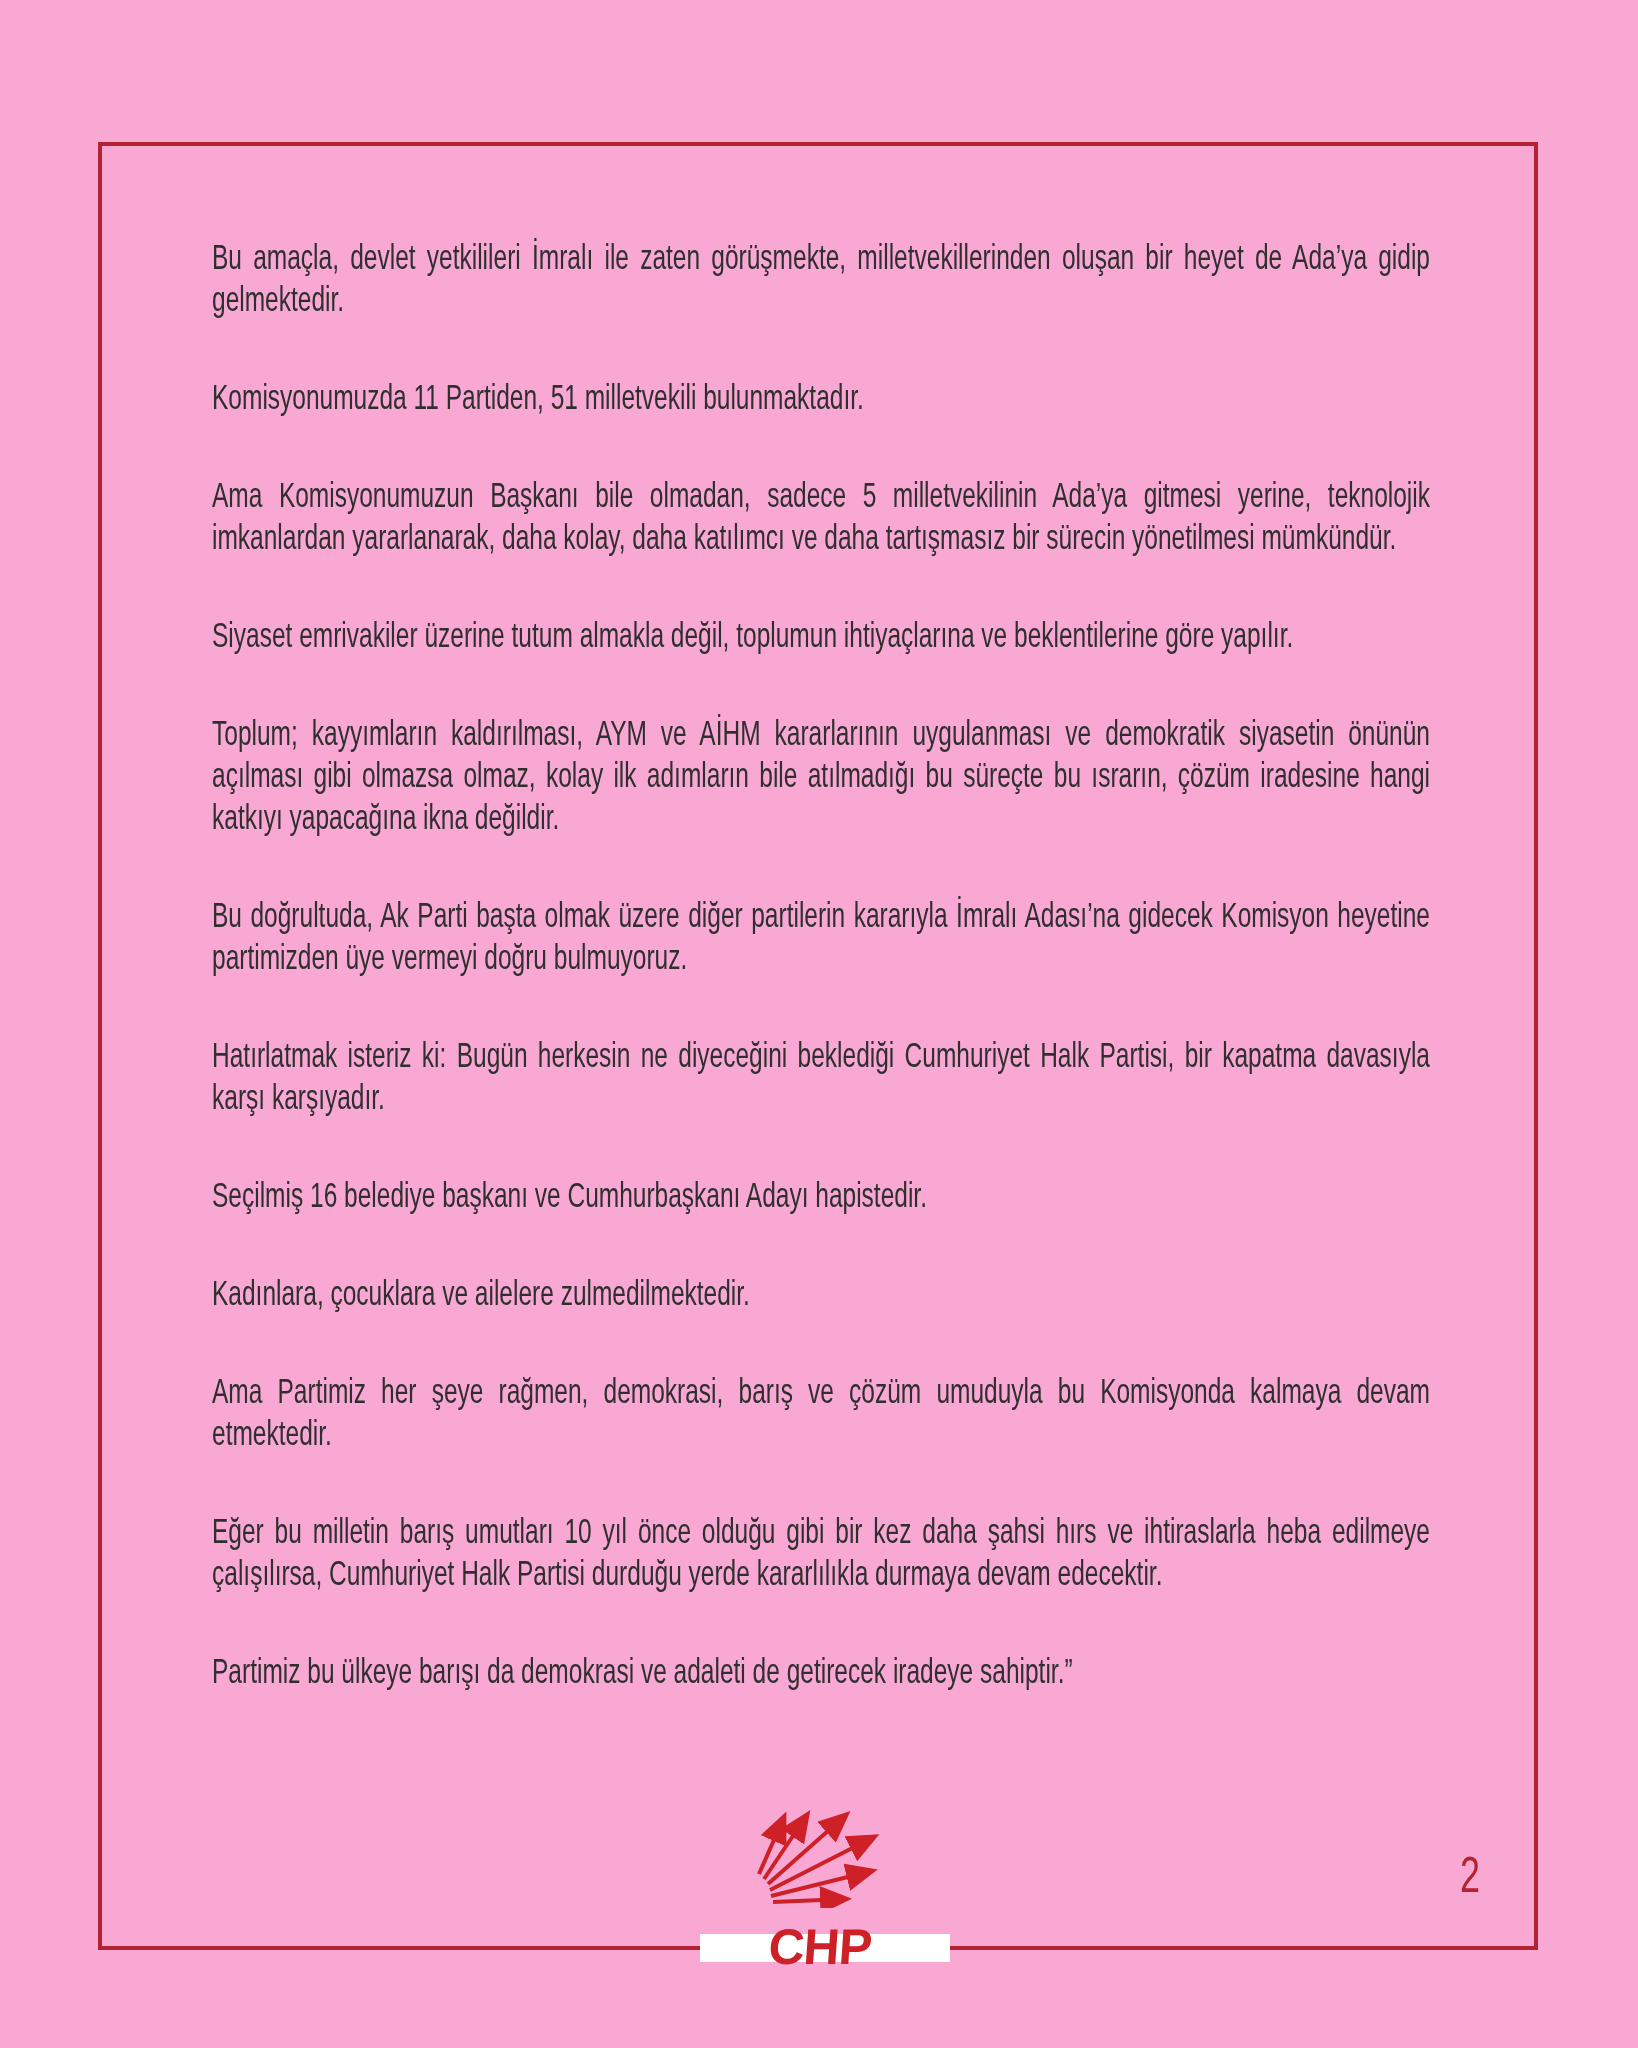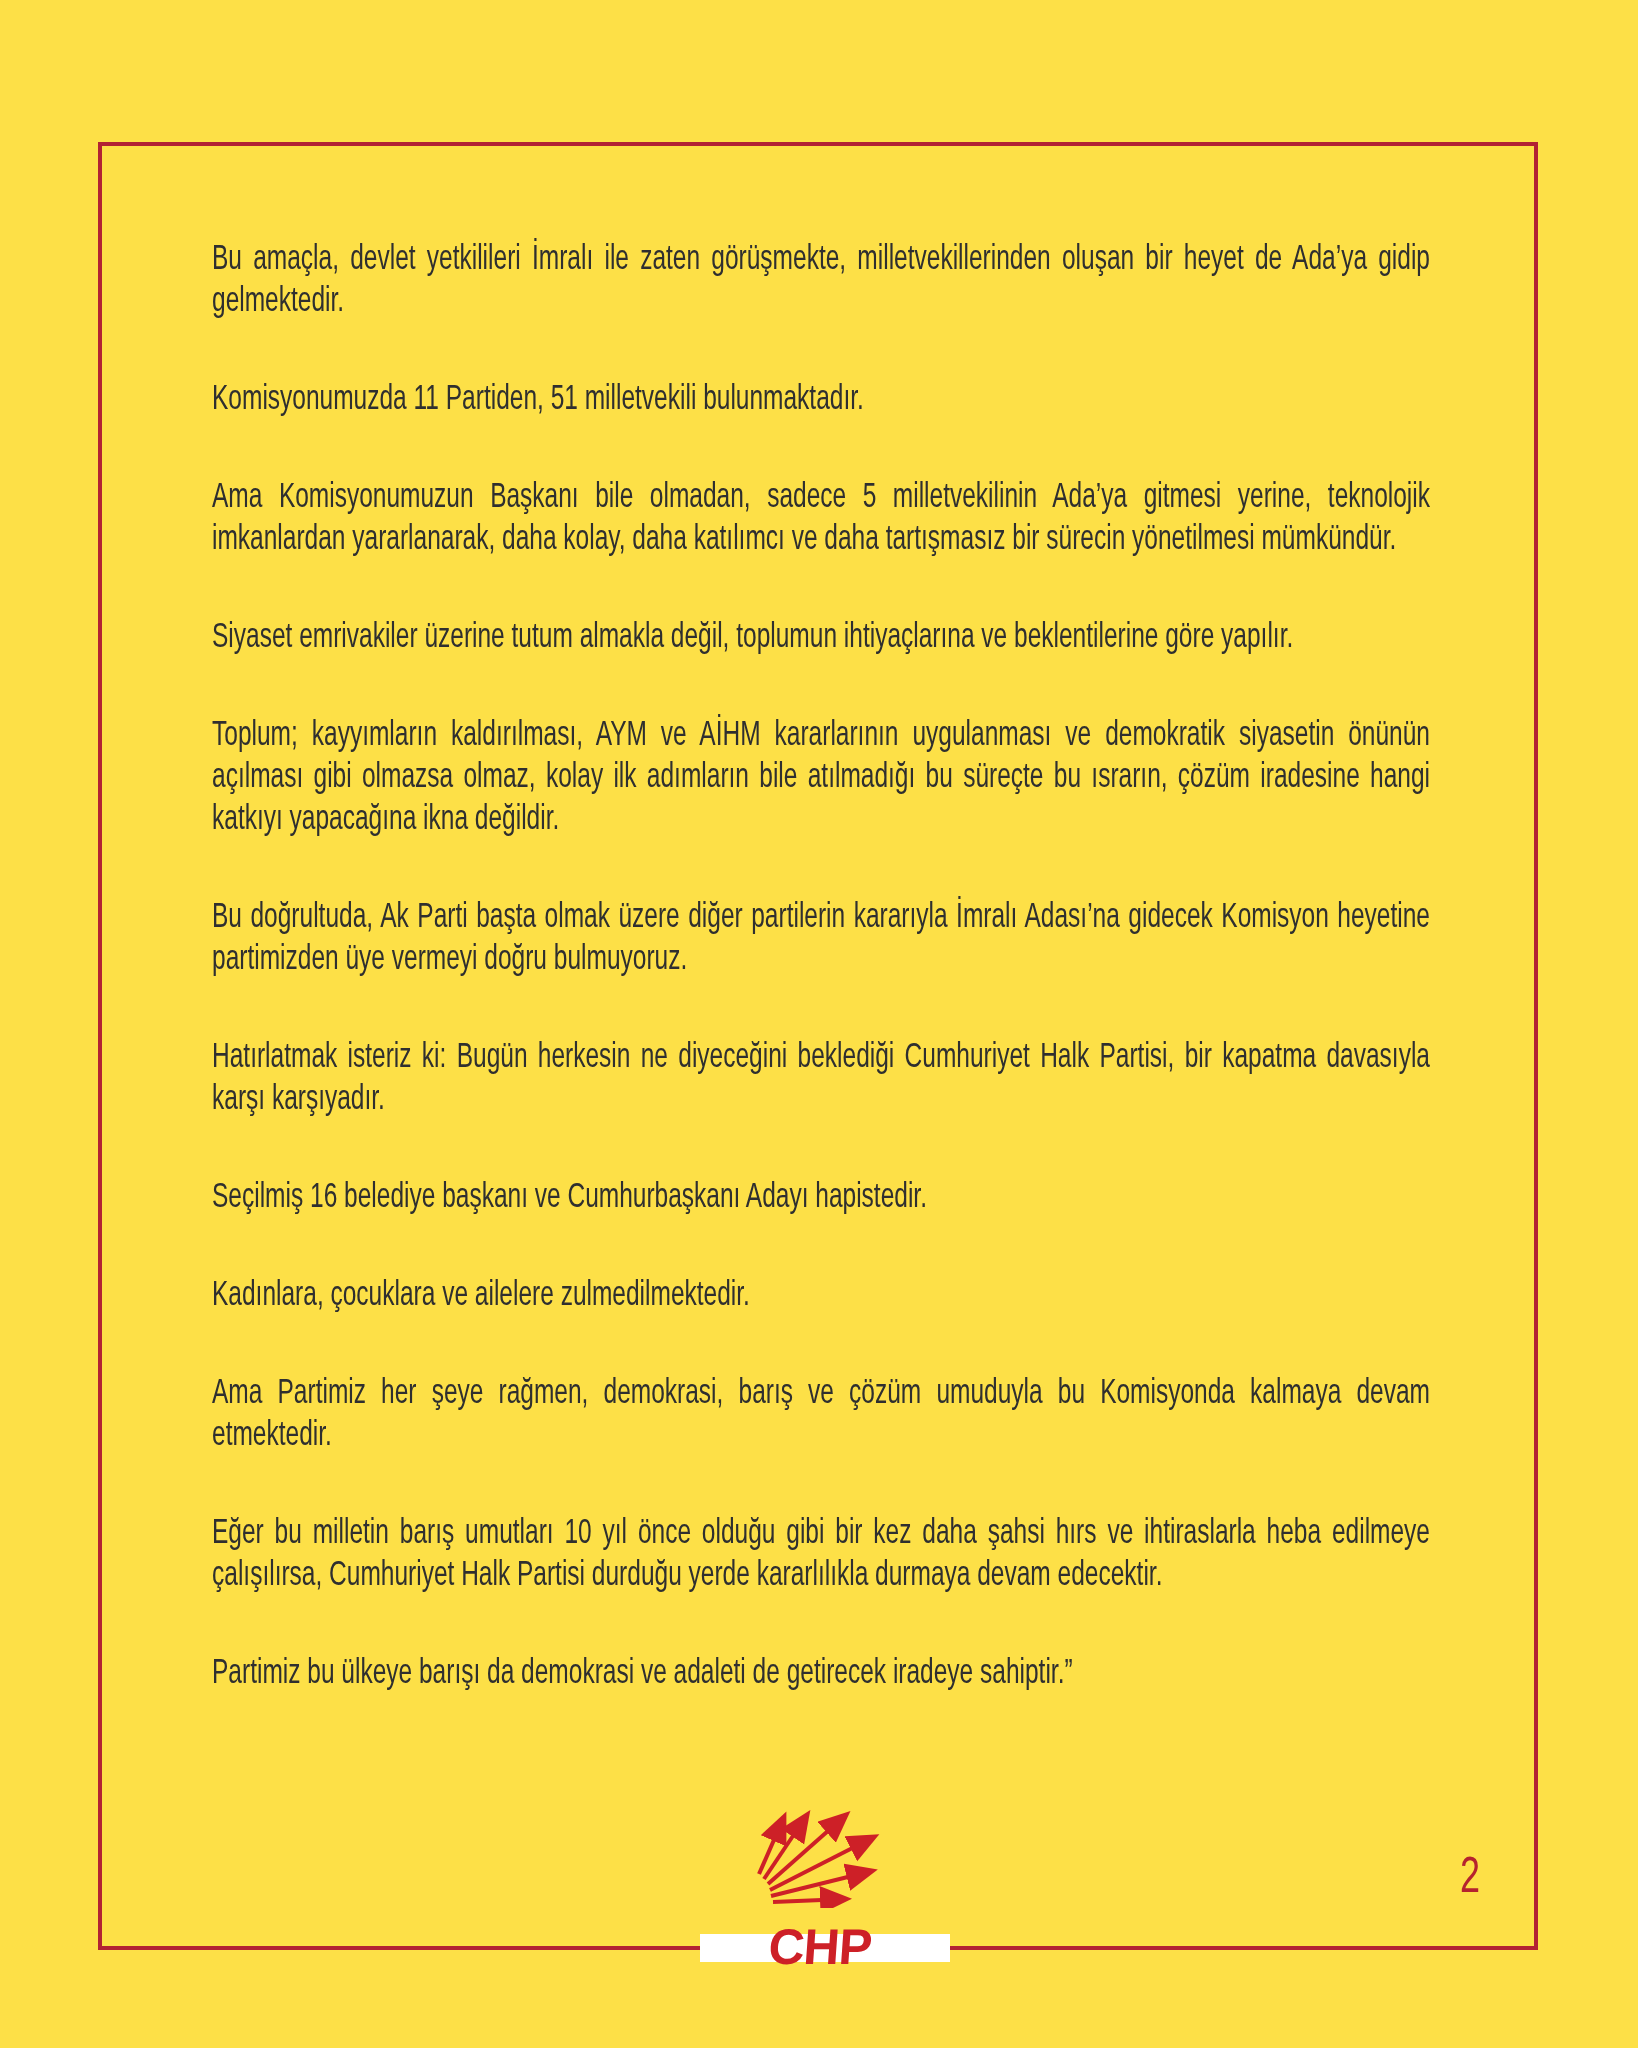--- a/index.html
+++ b/index.html
@@ -1,19 +1,19 @@
 <!DOCTYPE html>
 <html><head>
 <meta charset="utf-8">
 <style>
   html,body{margin:0;padding:0;background:#ffffff;}
   .page{
     position:relative;
     width:1638px;height:2048px;
-    background:#fde047;
+    background:#f9a8d4;
     overflow:hidden;
     font-family:"Liberation Sans", sans-serif;
   }
   .frame{
     position:absolute;
     left:98px;top:142px;
     width:1432px;height:1800px;
     border:4px solid #b22233;
     z-index:1;
   }

